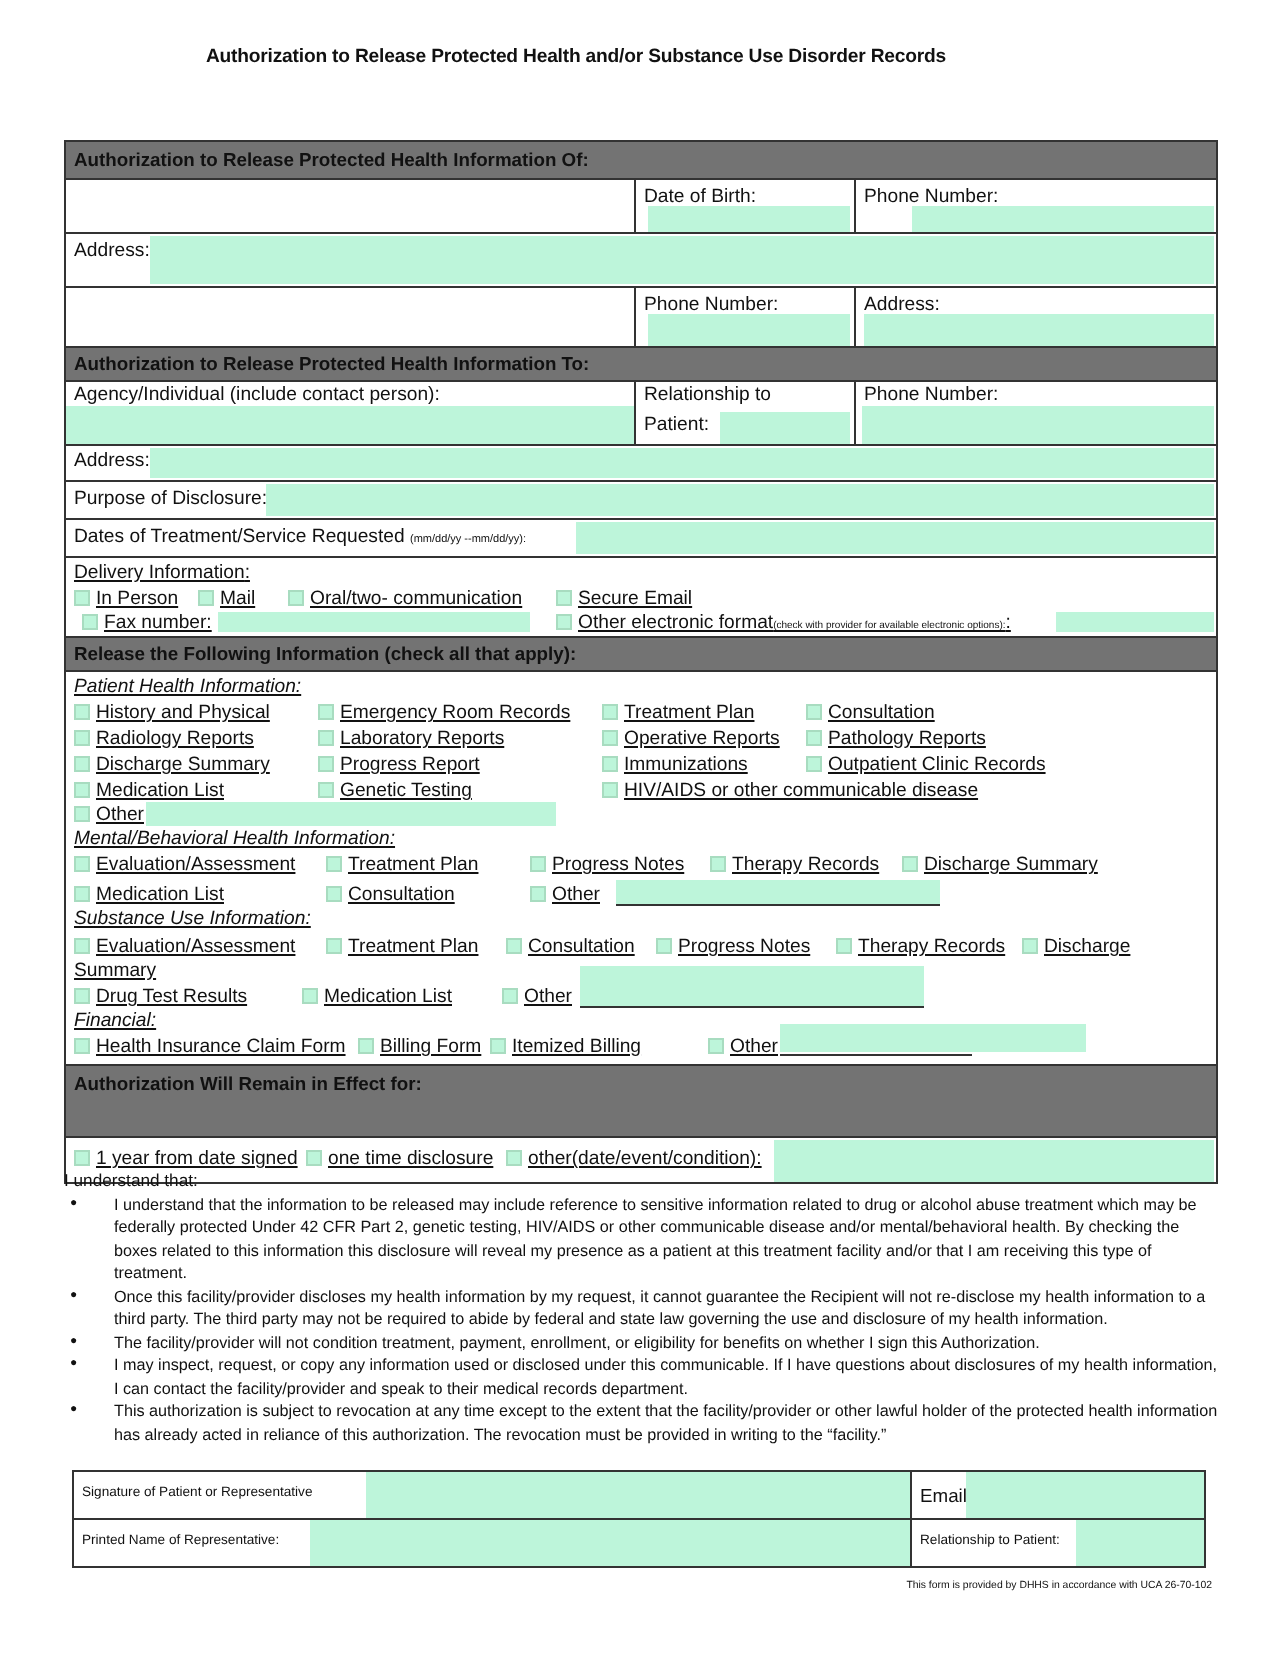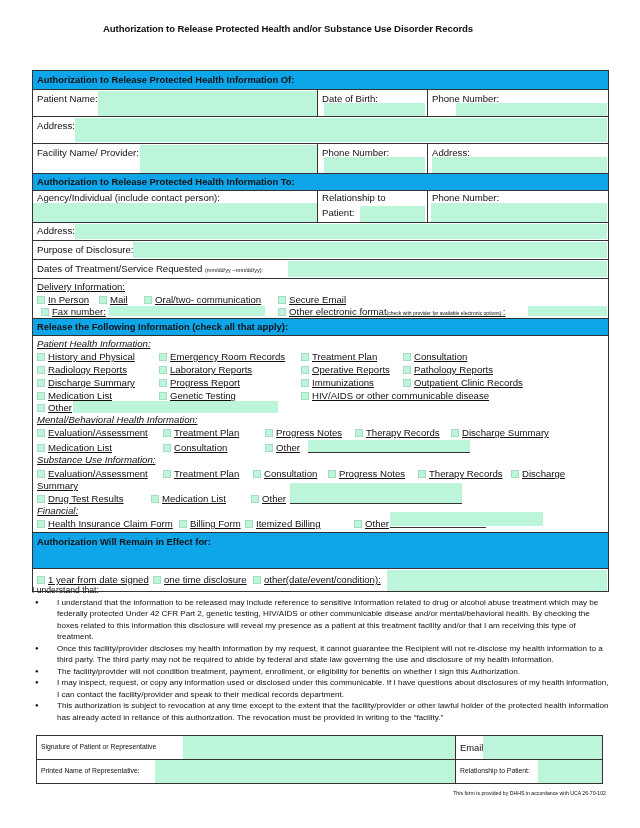--- a/index.html
+++ b/index.html
@@ -3,21 +3,21 @@
 <meta charset="utf-8">
 <style>
   html, body { margin:0; padding:0; background:#ffffff; }
   body { width:640px; height:828px; position:relative; overflow:hidden;
          font-family:"Liberation Sans", "DejaVu Sans", sans-serif; color:#111; font-size:9.6px; }
   .title { position:absolute; top:23px; left:0; width:576px; text-align:center;
            font-weight:bold; font-size:9.6px; letter-spacing:-0.1px; }
   .form { position:absolute; left:32px; top:70px; width:577px; border:1.5px solid #333; box-sizing:border-box; }
   .row { position:relative; border-bottom:1px solid #333; box-sizing:border-box; }
   .row:last-child { border-bottom:none; }
-  .hdr { background:#0ea5e9; font-weight:bold; height:19px; line-height:18px; padding-left:4px; font-size:9.4px; }
+  .hdr { background:#737373; font-weight:bold; height:19px; line-height:18px; padding-left:4px; font-size:9.4px; }
   .cell { position:absolute; top:0; bottom:0; box-sizing:border-box; }
   .cell.bl { border-left:1.2px solid #333; }
   .lbl { position:absolute; left:4px; top:3px; white-space:nowrap; }
   .fill { position:absolute; background:#bdf5da; }
   .cb { display:inline-block; width:8px; height:8px; background:#bdf5da; border:1px solid #a8dcc0;
         vertical-align:-1px; margin-right:3px; box-sizing:border-box; }
   .line { position:absolute; white-space:nowrap;text-decoration:underline; }
   .sub { font-style:italic; text-decoration:underline; }
   .small { font-size:5px; }
   .tiny { font-size:5.5px; }
@@ -30,43 +30,35 @@
 </style>
 </head>
 <body>
 
 <div class="title">Authorization to Release Protected Health and/or Substance Use Disorder Records</div>
 
 <div class="form">
 
   <div class="row hdr">Authorization to Release Protected Health Information Of:</div>
   <div class="row" style="height:27px">
-    <div class="cell" style="left:0;width:284px">
-      <span class="lbl">Patient Name:</span>
-      <div class="fill" style="left:65px;right:0;top:1px;bottom:0"></div>
-    </div>
     <div class="cell bl" style="left:284px;width:110px">
       <span class="lbl">Date of Birth:</span>
       <div class="fill" style="left:6px;right:2px;top:13px;bottom:0"></div>
     </div>
     <div class="cell bl" style="left:394px;right:0">
       <span class="lbl">Phone Number:</span>
       <div class="fill" style="left:28px;right:1px;top:13px;bottom:0"></div>
     </div>
   </div>
   <div class="row" style="height:27px">
     <span class="lbl">Address:</span>
     <div class="fill" style="left:42px;right:1px;top:1px;bottom:1px"></div>
   </div>
 
   <div class="row" style="height:30px">
-    <div class="cell" style="left:0;width:284px">
-      <span class="lbl">Facility Name/ Provider:</span>
-      <div class="fill" style="left:107px;right:0;top:1px;bottom:0"></div>
-    </div>
     <div class="cell bl" style="left:284px;width:110px">
       <span class="lbl">Phone Number:</span>
       <div class="fill" style="left:6px;right:2px;top:13px;bottom:0"></div>
     </div>
     <div class="cell bl" style="left:394px;right:0">
       <span class="lbl">Address:</span>
       <div class="fill" style="left:4px;right:1px;top:13px;bottom:0"></div>
     </div>
   </div>
 

